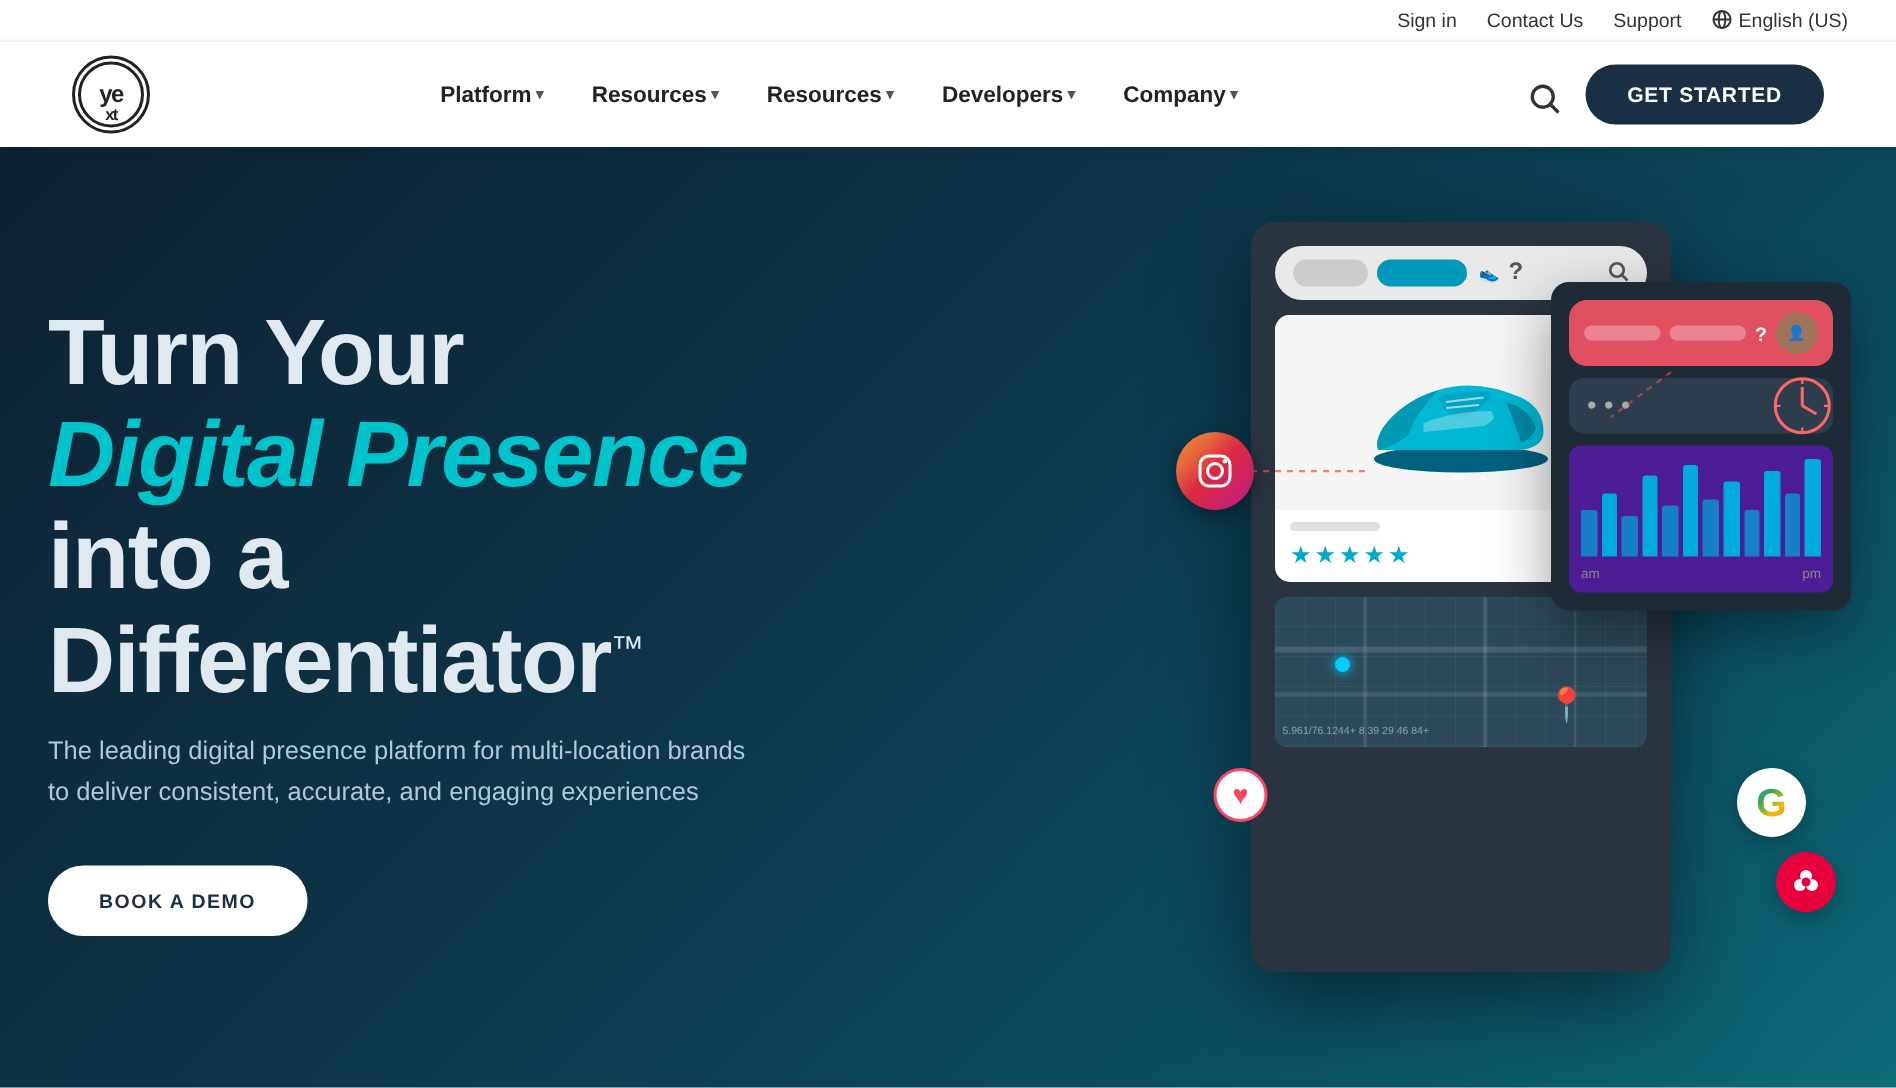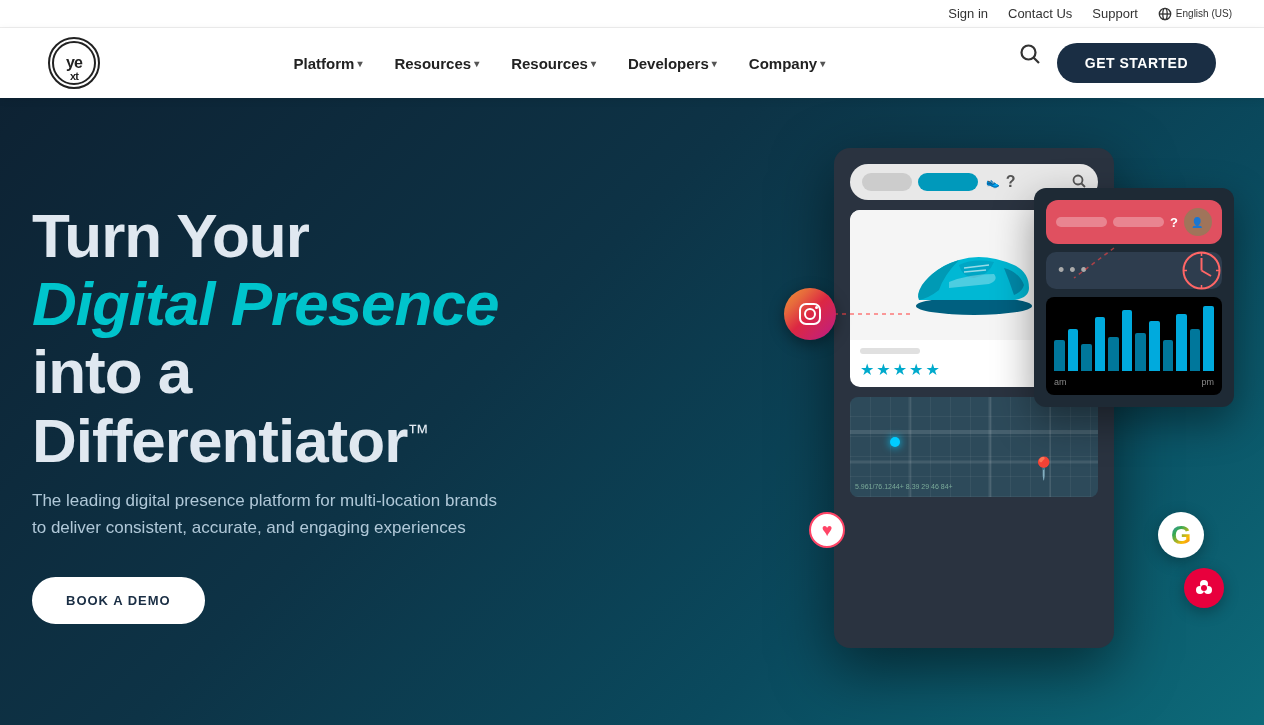--- a/index.html
+++ b/index.html
@@ -15,23 +15,23 @@
       gap: 20px;
       border-bottom: 1px solid #eee;
     }
     .utility-bar a {
       text-decoration: none;
       color: #333;
       font-size: 13px;
     }
     .lang-selector {
       display: flex;
-      align-items: center;
+      align-items: flex-start;
       gap: 4px;
-      font-size: 10px;
+      font-size: 13px;
       color: #333;
     }
     .globe-icon {
       width: 14px;
       height: 14px;
     }
 
     
     .navbar {
       background: #fff;
@@ -77,21 +77,21 @@
       cursor: pointer;
       text-decoration: none;
       text-align: center;
     }
     .chevron-down {
       font-size: 10px;
       color: #555;
     }
     .nav-right {
       display: flex;
-      align-items: flex-start;
+      align-items: flex-end;
       gap: 16px;
     }
     .search-btn {
       background: none;
       border: none;
       cursor: pointer;
       font-size: 20px;
       color: #333;
     }
     .get-started-btn {
@@ -590,21 +590,21 @@
 
       <div class="right-panel">
         <div class="chat-bar-red">
           <div class="chat-pill"></div>
           <div class="chat-pill"></div>
           <span class="chat-question">?</span>
           <div class="avatar-circle">👤</div>
         </div>
         <div class="chat-dots-bar">• • •</div>
 
-        <div style="background:#000000;border-radius:8px;padding:8px;">
+        <div style="background:#4c1d95;border-radius:8px;padding:8px;">
           <div class="chart-area" id="chart-bars">
               <div class="chart-bar" style="height: 30.5882px; opacity: 0.7;"></div>
               <div class="chart-bar" style="height: 42.0588px; opacity: 1;"></div>
               <div class="chart-bar" style="height: 26.7647px; opacity: 0.7;"></div>
               <div class="chart-bar" style="height: 53.5294px; opacity: 1;"></div>
               <div class="chart-bar" style="height: 34.4118px; opacity: 0.7;"></div>
               <div class="chart-bar" style="height: 61.1765px; opacity: 1;"></div>
               <div class="chart-bar" style="height: 38.2353px; opacity: 0.7;"></div>
               <div class="chart-bar" style="height: 49.7059px; opacity: 1;"></div>
               <div class="chart-bar" style="height: 30.5882px; opacity: 0.7;"></div>

